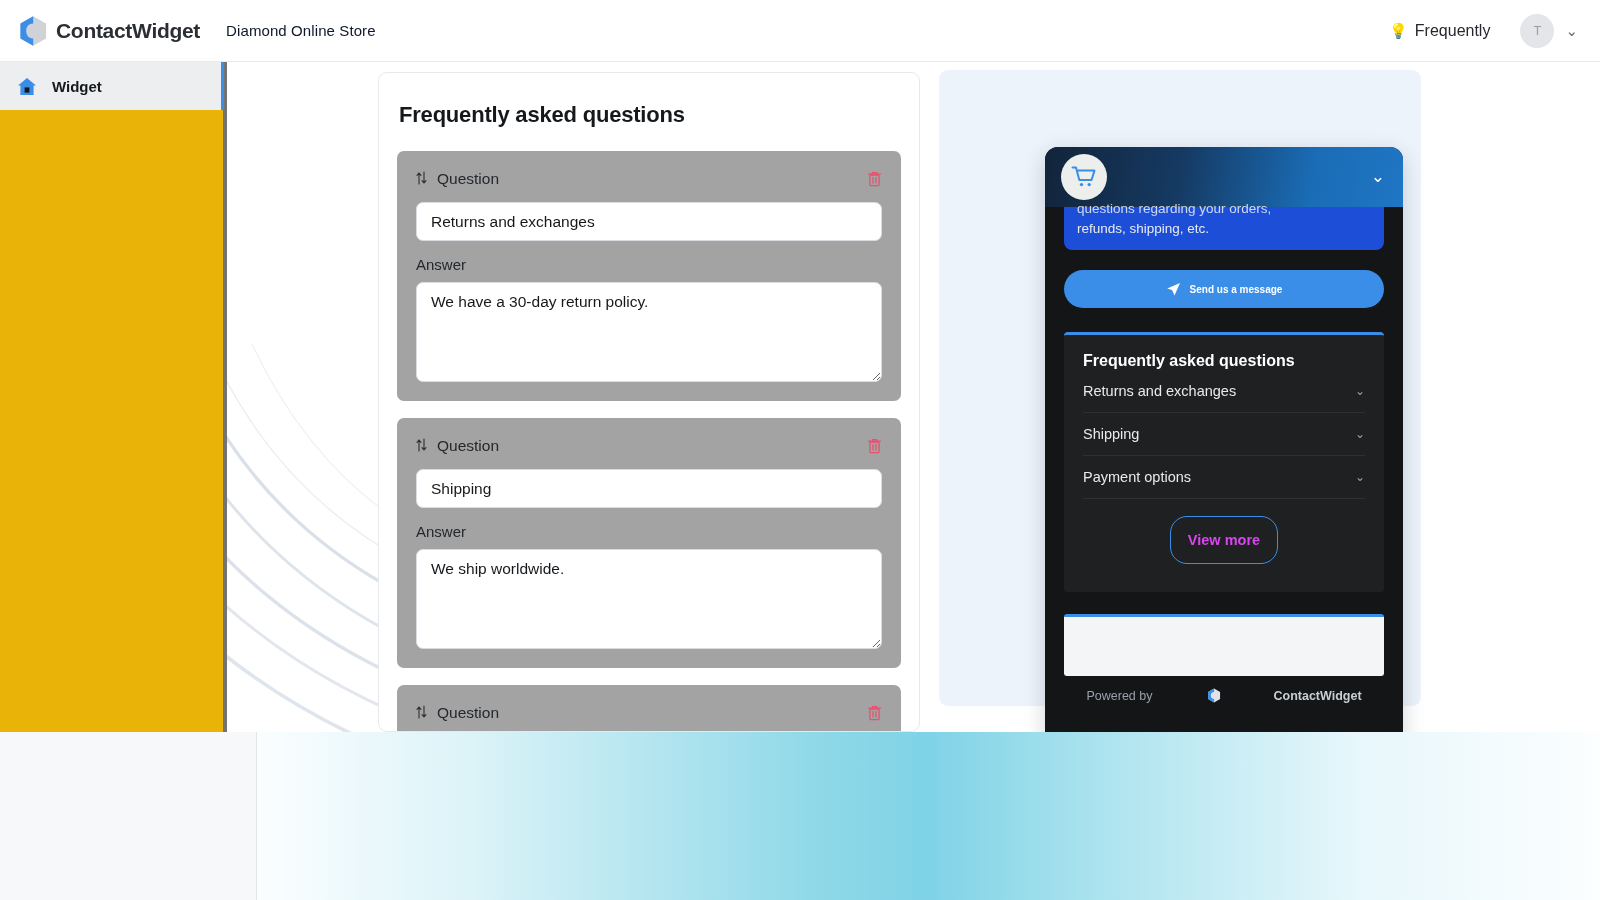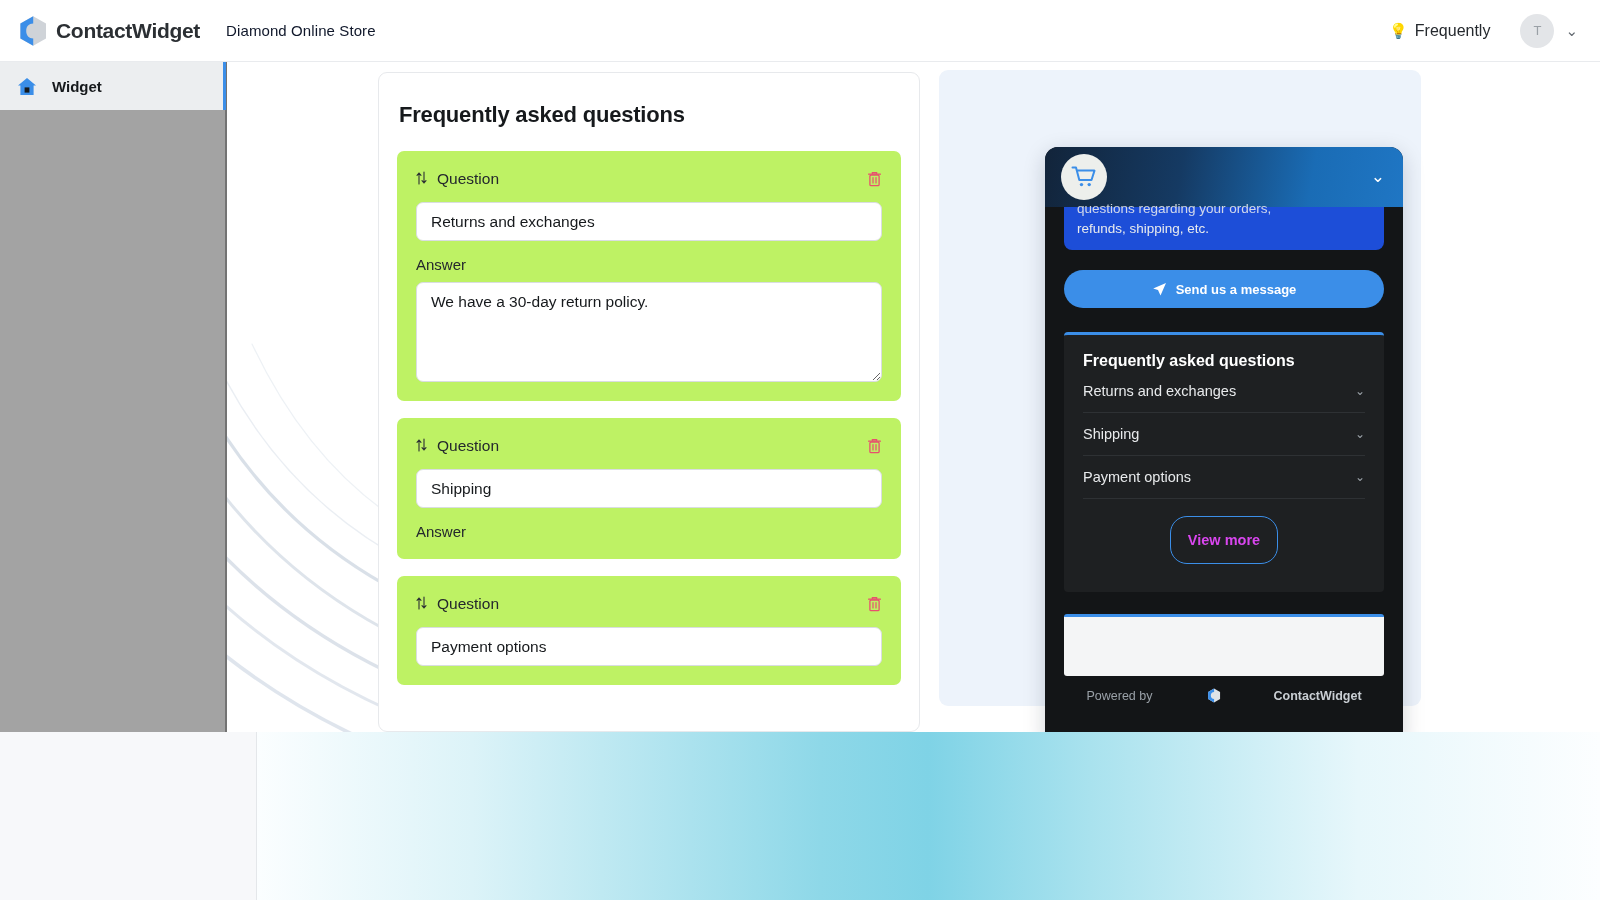--- a/index.html
+++ b/index.html
@@ -38,22 +38,22 @@
     color: #9aa0a6; font-size: 13px; display: flex; align-items: center;
     justify-content: center; margin-left: 30px; cursor: pointer;
   }
   .caret-down {
     margin-left: 11px; color: #5f666d; font-size: 15px; cursor: pointer; line-height: 1;
   }
 
   
   #sidebar {
     position: absolute; top: 62px; left: 0; width: 227px; height: 670px;
-    background: #a3a3a3;
-    border-right: 2px solid #737373;
+    background: #eab308;
+    border-right: 4px solid #737373;
     z-index: 20;
   }
   .nav-item {
     height: 48px; display: flex; align-items: center; padding-left: 14px;
     background: #eceef0; position: relative; cursor: pointer;
   }
   .nav-item .active-bar {
     position: absolute; right: -1px; top: 0; width: 3px; height: 48px; background: #3b8ee8;
   }
   .nav-icon { width: 26px; display: flex; align-items: center; justify-content: center; }
@@ -74,21 +74,21 @@
     position: absolute; left: 151px; top: 10px; width: 542px; height: 660px;
     background: #ffffff; border: 1px solid #e7e9ec; border-radius: 9px;
     z-index: 10; overflow: hidden;
   }
   .editor-title {
     font-size: 22px; font-weight: bold; color: #16191c;
     margin: 29px 0 0 20px; letter-spacing: -0.2px;
   }
   .faq-list { margin: 23px 18px 0 18px; }
   .faq-card {
-    background: #bef264; border-radius: 7px; padding: 17px 19px 19px 19px;
+    background: #a3a3a3; border-radius: 7px; padding: 17px 19px 19px 19px;
     margin-bottom: 17px;
   }
   .faq-card-head { display: flex; align-items: center; height: 22px; }
   .drag-handle { width: 16px; color: #2b2f33; font-size: 13px; cursor: grab; line-height: 1; }
   .q-label { font-size: 15.5px; color: #24282d; margin-left: 5px; }
   .trash-btn { margin-left: auto; cursor: pointer; line-height: 0; }
   .field-input {
     display: block; width: 100%; height: 39px; margin-top: 12px;
     background: #ffffff; border: 1px solid #d9dde1; border-radius: 7px;
     padding: 0 14px; font-family: "Liberation Sans", sans-serif;
@@ -127,21 +127,21 @@
   }
   .w-body { padding: 0 19px; }
   .w-msg-bubble {
     background: #1d4ed8; border-radius: 8px; margin-top: -14px;
     padding: 6px 13px 12px 13px; color: #e9ebed; font-size: 13.5px; line-height: 1.45;
   }
   .w-msg-line1 { opacity: .88; }
   .w-send-btn {
     display: flex; align-items: center; justify-content: center;
     height: 38px; margin-top: 20px; background: #3b8ee8; border-radius: 19px;
-    color: #ffffff; font-size: 13px; font-weight: bold; cursor: pointer;
+    color: #ffffff; font-size: 10px; font-weight: bold; cursor: pointer;
   }
   .w-send-icon { margin-right: 9px; line-height: 0; }
   .w-section-gap { height: 24px; }
   .w-faq-card {
     background: #1e2022; border-top: 3px solid #3b8ee8; border-radius: 4px;
     padding: 17px 19px 20px 19px;
   }
   .w-faq-title { color: #ffffff; font-size: 16px; font-weight: bold; }
   .w-faq-row {
     display: flex; align-items: center; height: 43px;
@@ -276,20 +276,21 @@
           <span class="trash-btn">
             <svg width="15" height="16" viewBox="0 0 15 16">
               <path d="M1.6 3.2 H13.4 M5.4 3.2 V1.6 H9.6 V3.2" stroke="#e8506e" stroke-width="1.3" fill="none" stroke-linecap="round"></path>
               <rect x="2.9" y="4" width="9.2" height="10.6" rx="1.2" stroke="#e8506e" stroke-width="1.3" fill="none"></rect>
               <path d="M6 6.6 V12 M9 6.6 V12" stroke="#e8506e" stroke-width="1.2" stroke-linecap="round"></path>
             </svg>
           </span>
         </div>
         <input class="field-input" value="Shipping" style="">
         <span class="a-label">Answer</span>
+        <textarea class="field-textarea" style="">We ship worldwide.</textarea>
       </div>
 
       <div class="faq-card">
         <div class="faq-card-head">
           <span class="drag-handle">
             <svg width="11" height="14" viewBox="0 0 11 14">
               <path d="M3 13 L3 2 M3 2 L1 4.4 M3 2 L5 4.4" stroke="#2b2f33" stroke-width="1.1" fill="none" stroke-linecap="round"></path>
               <path d="M8 1 L8 12 M8 12 L6 9.6 M8 12 L10 9.6" stroke="#2b2f33" stroke-width="1.1" fill="none" stroke-linecap="round"></path>
             </svg>
           </span>

